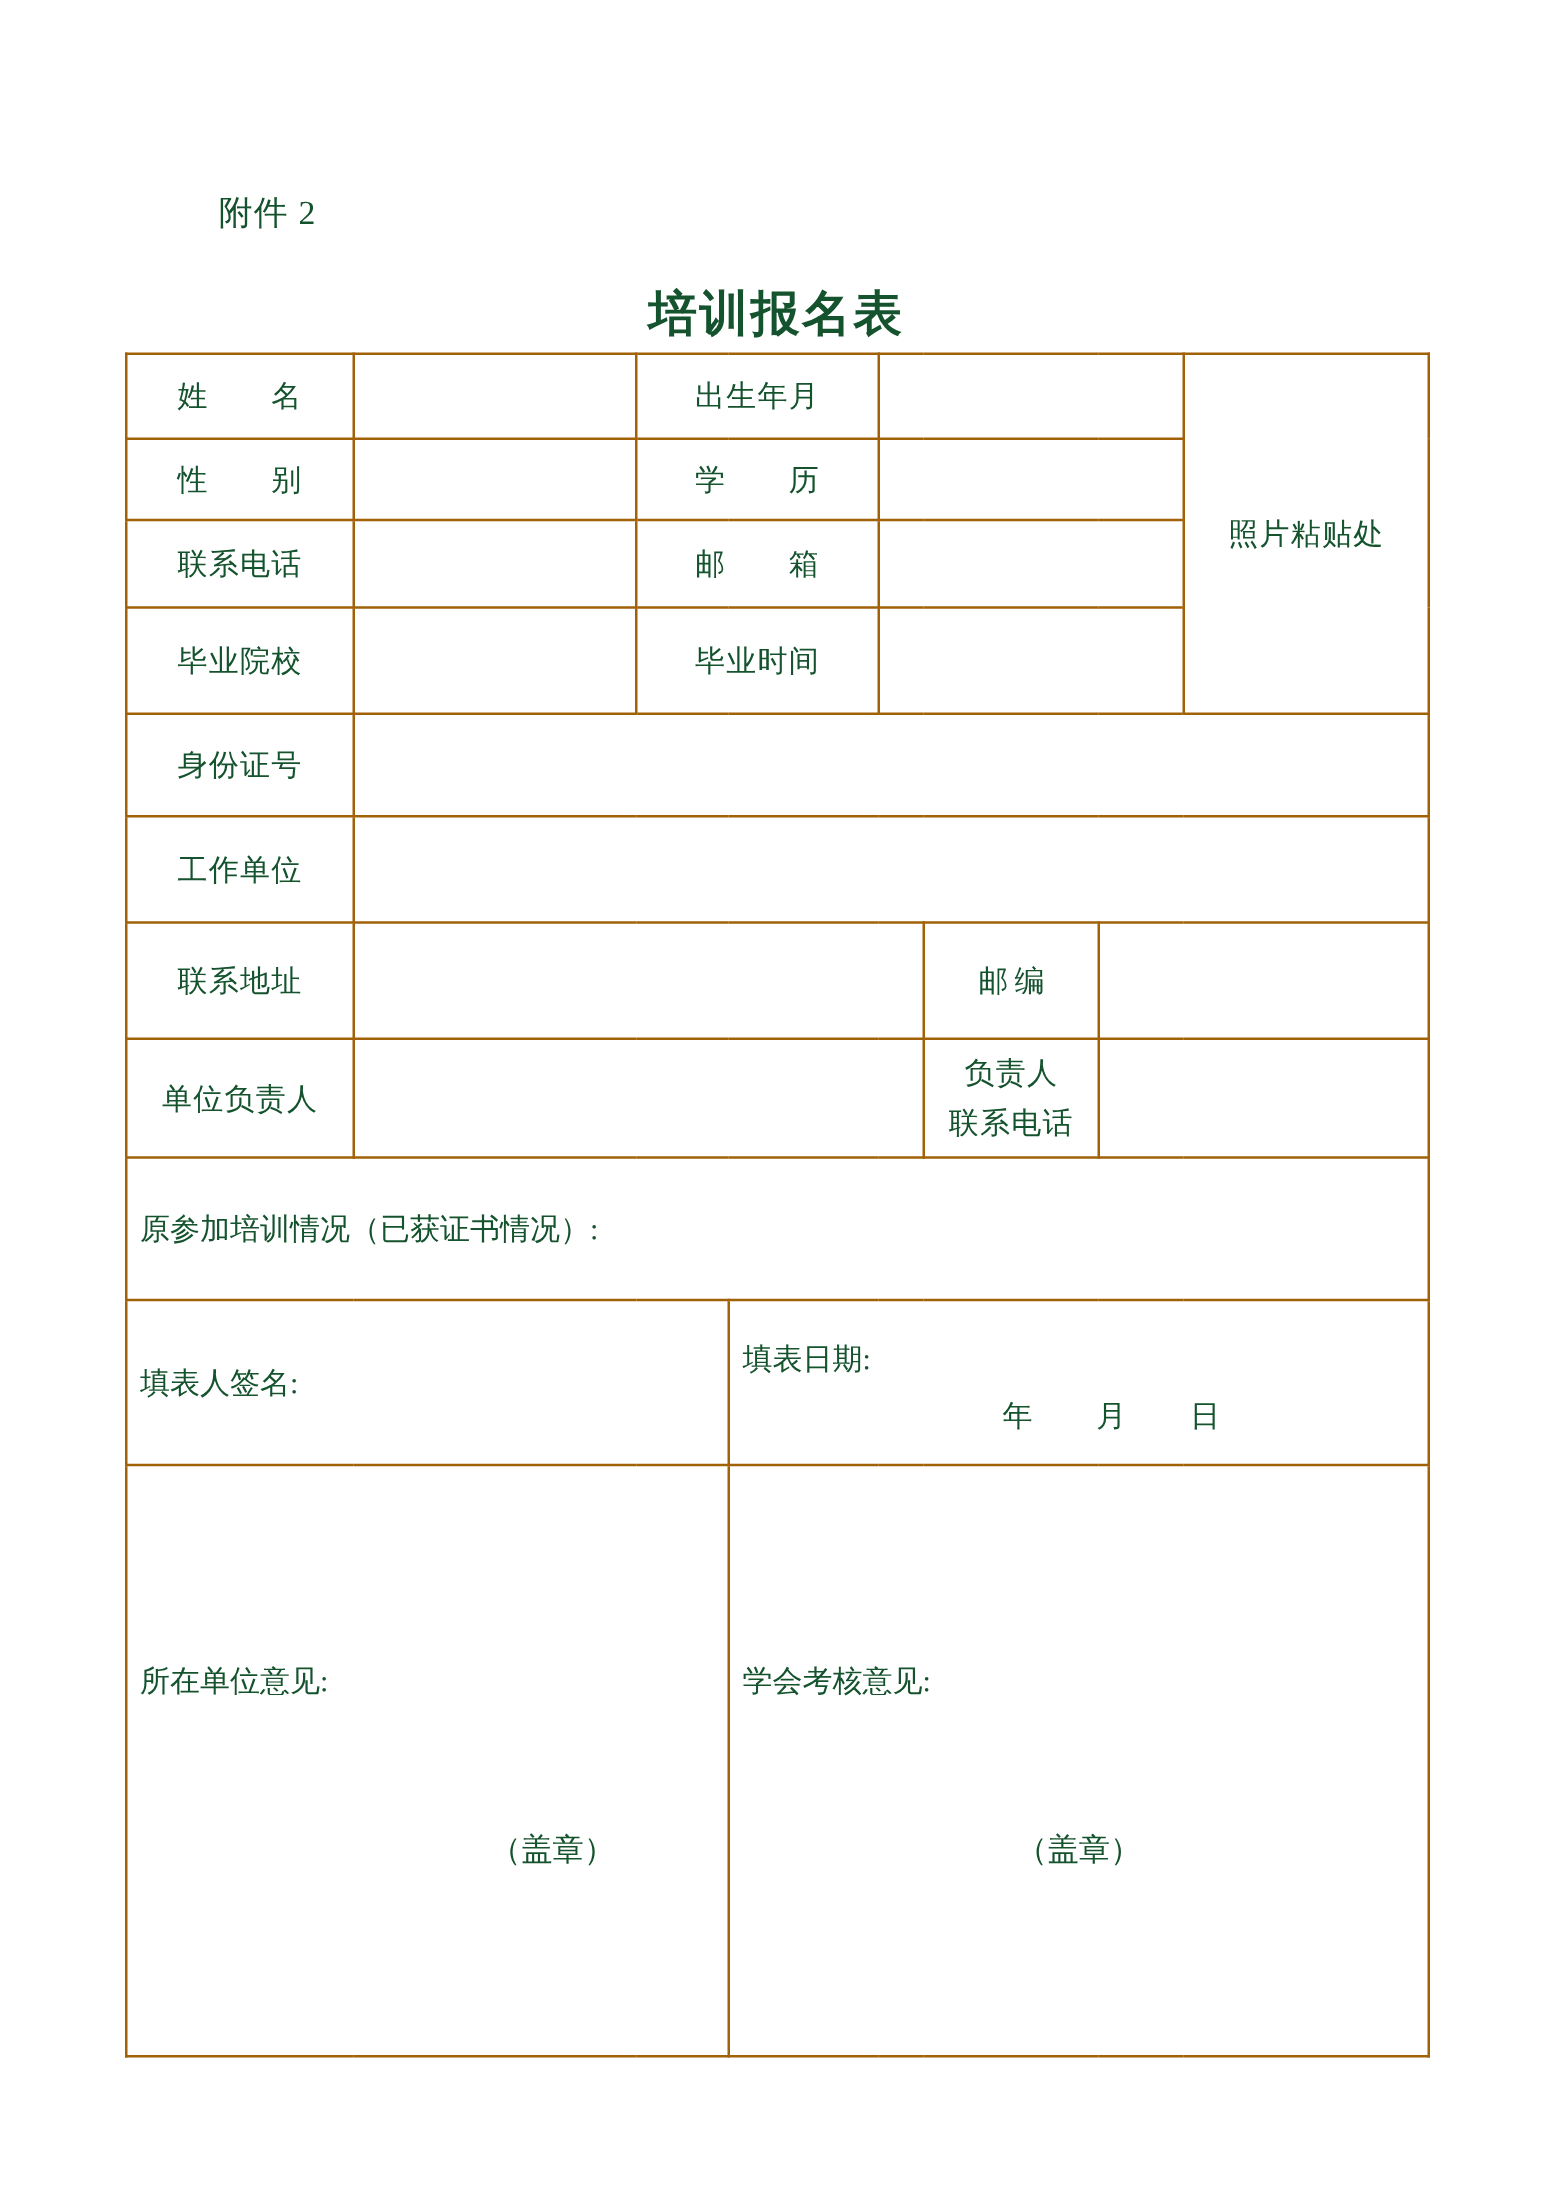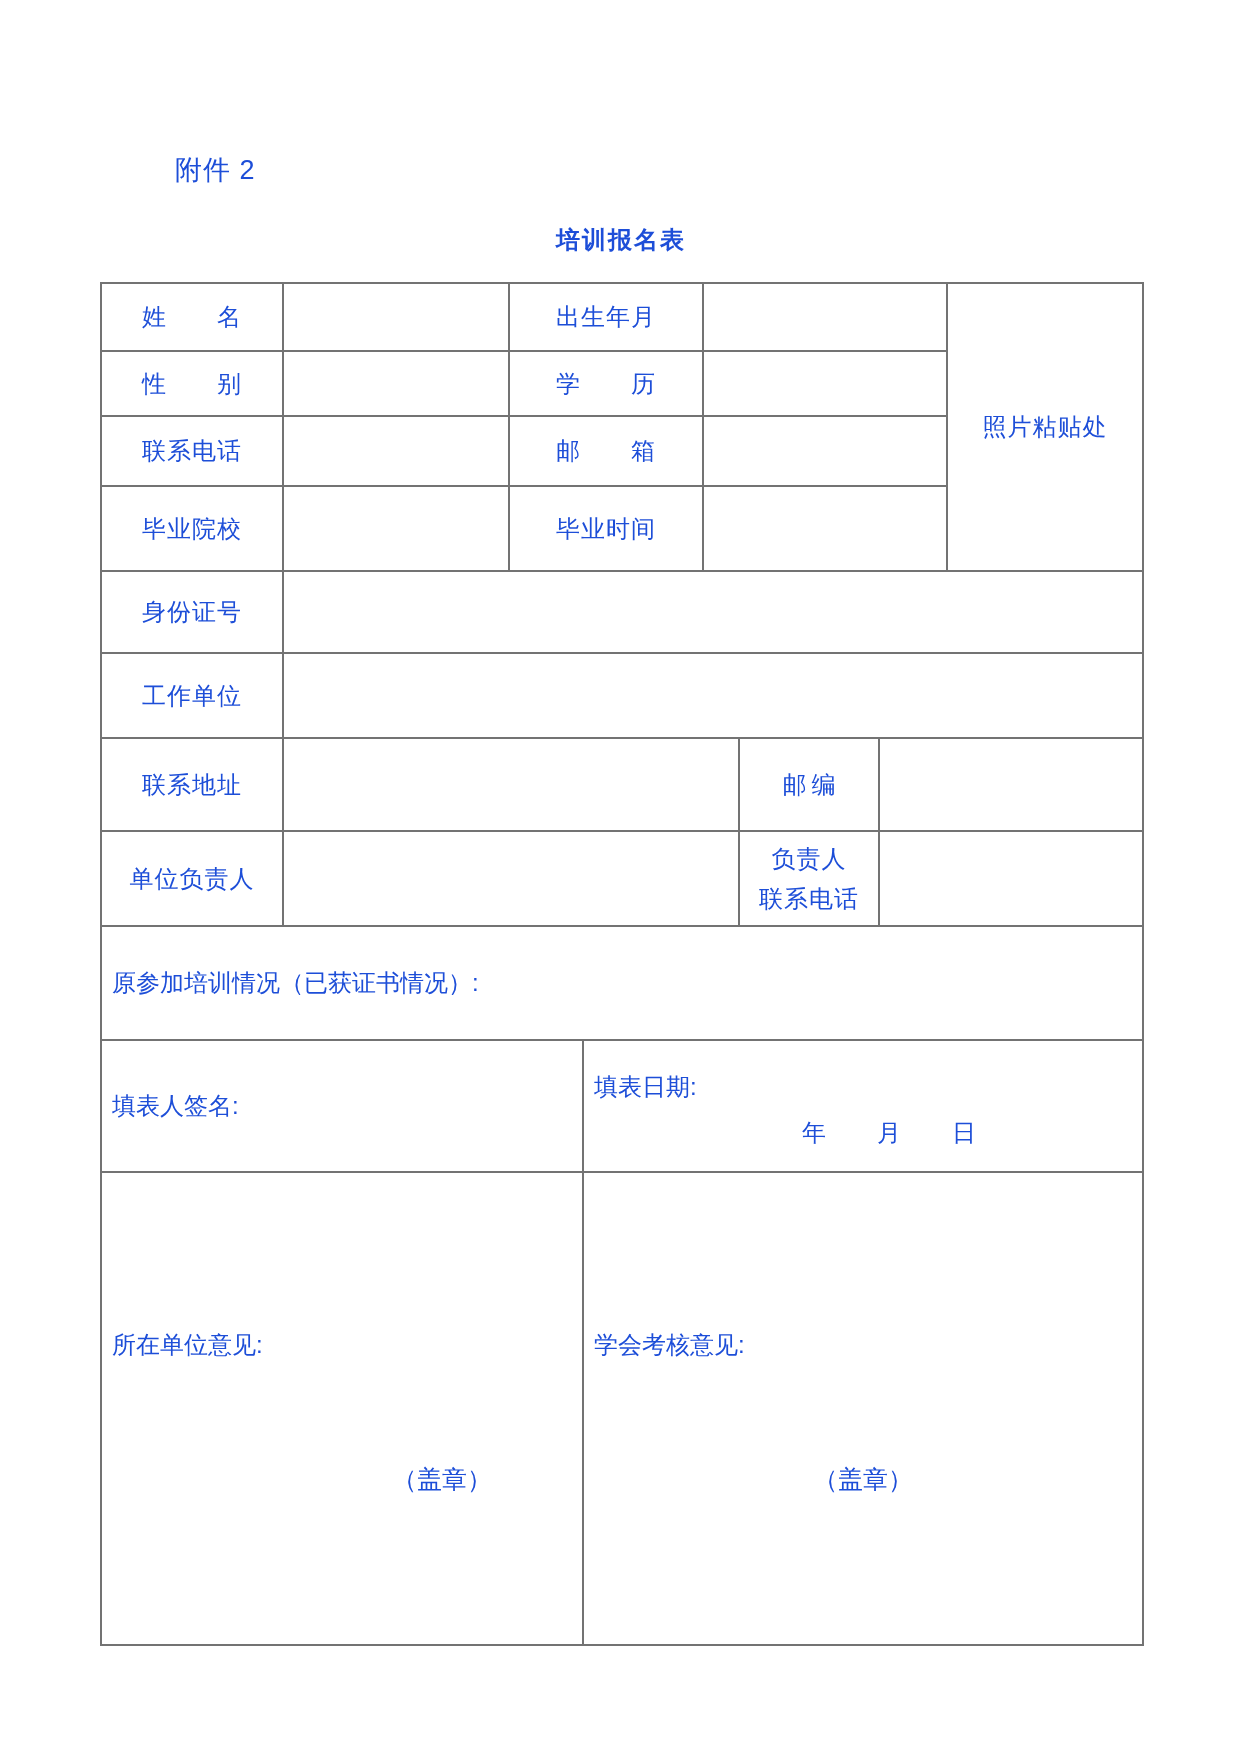--- a/index.html
+++ b/index.html
@@ -1,40 +1,40 @@
 <!DOCTYPE html>
 <html><head>
 <meta charset="utf-8">
 <style>
   * { margin:0; padding:0; box-sizing:border-box; }
   html,body { background:#888; }
   .page {
     position:relative;
     width:1240px; height:1753px;
     background:#ffffff;
-    font-family:Liberation Sans, sans-serif;
-    color:#1d4ed8;
+    font-family:Liberation Serif, serif;
+    color:#14532d;
     margin:0 auto;
     overflow:hidden;
   }
   .attachment {
     position:absolute; left:175px; top:152px;
     font-size:27px; letter-spacing:1px;
   }
   .form-title {
     position:absolute; left:100px; top:224px; width:1042px;
-    text-align:center; font-size:24px; font-weight:bold; letter-spacing:2px;
+    text-align:center; font-size:39px; font-weight:bold; letter-spacing:2px;
   }
   table.reg {
     position:absolute; left:100px; top:282px;
     width:1042px; height:1275px;
     border-collapse:collapse; table-layout:fixed;
   }
   table.reg td {
-    border:2px solid #737373;
+    border:2px solid #a16207;
     font-size:24px;
     vertical-align:middle;
     overflow:hidden;
   }
   td.label { text-align:center; letter-spacing:1px; }
   td.top   { vertical-align:top; }
   .pad { padding:8px 10px; }
   .two-line { line-height:40px; text-align:center; }
   .photo { text-align:center; letter-spacing:1px;margin-left:40px; }
   .ls { letter-spacing:5px; margin-right:-5px; }

